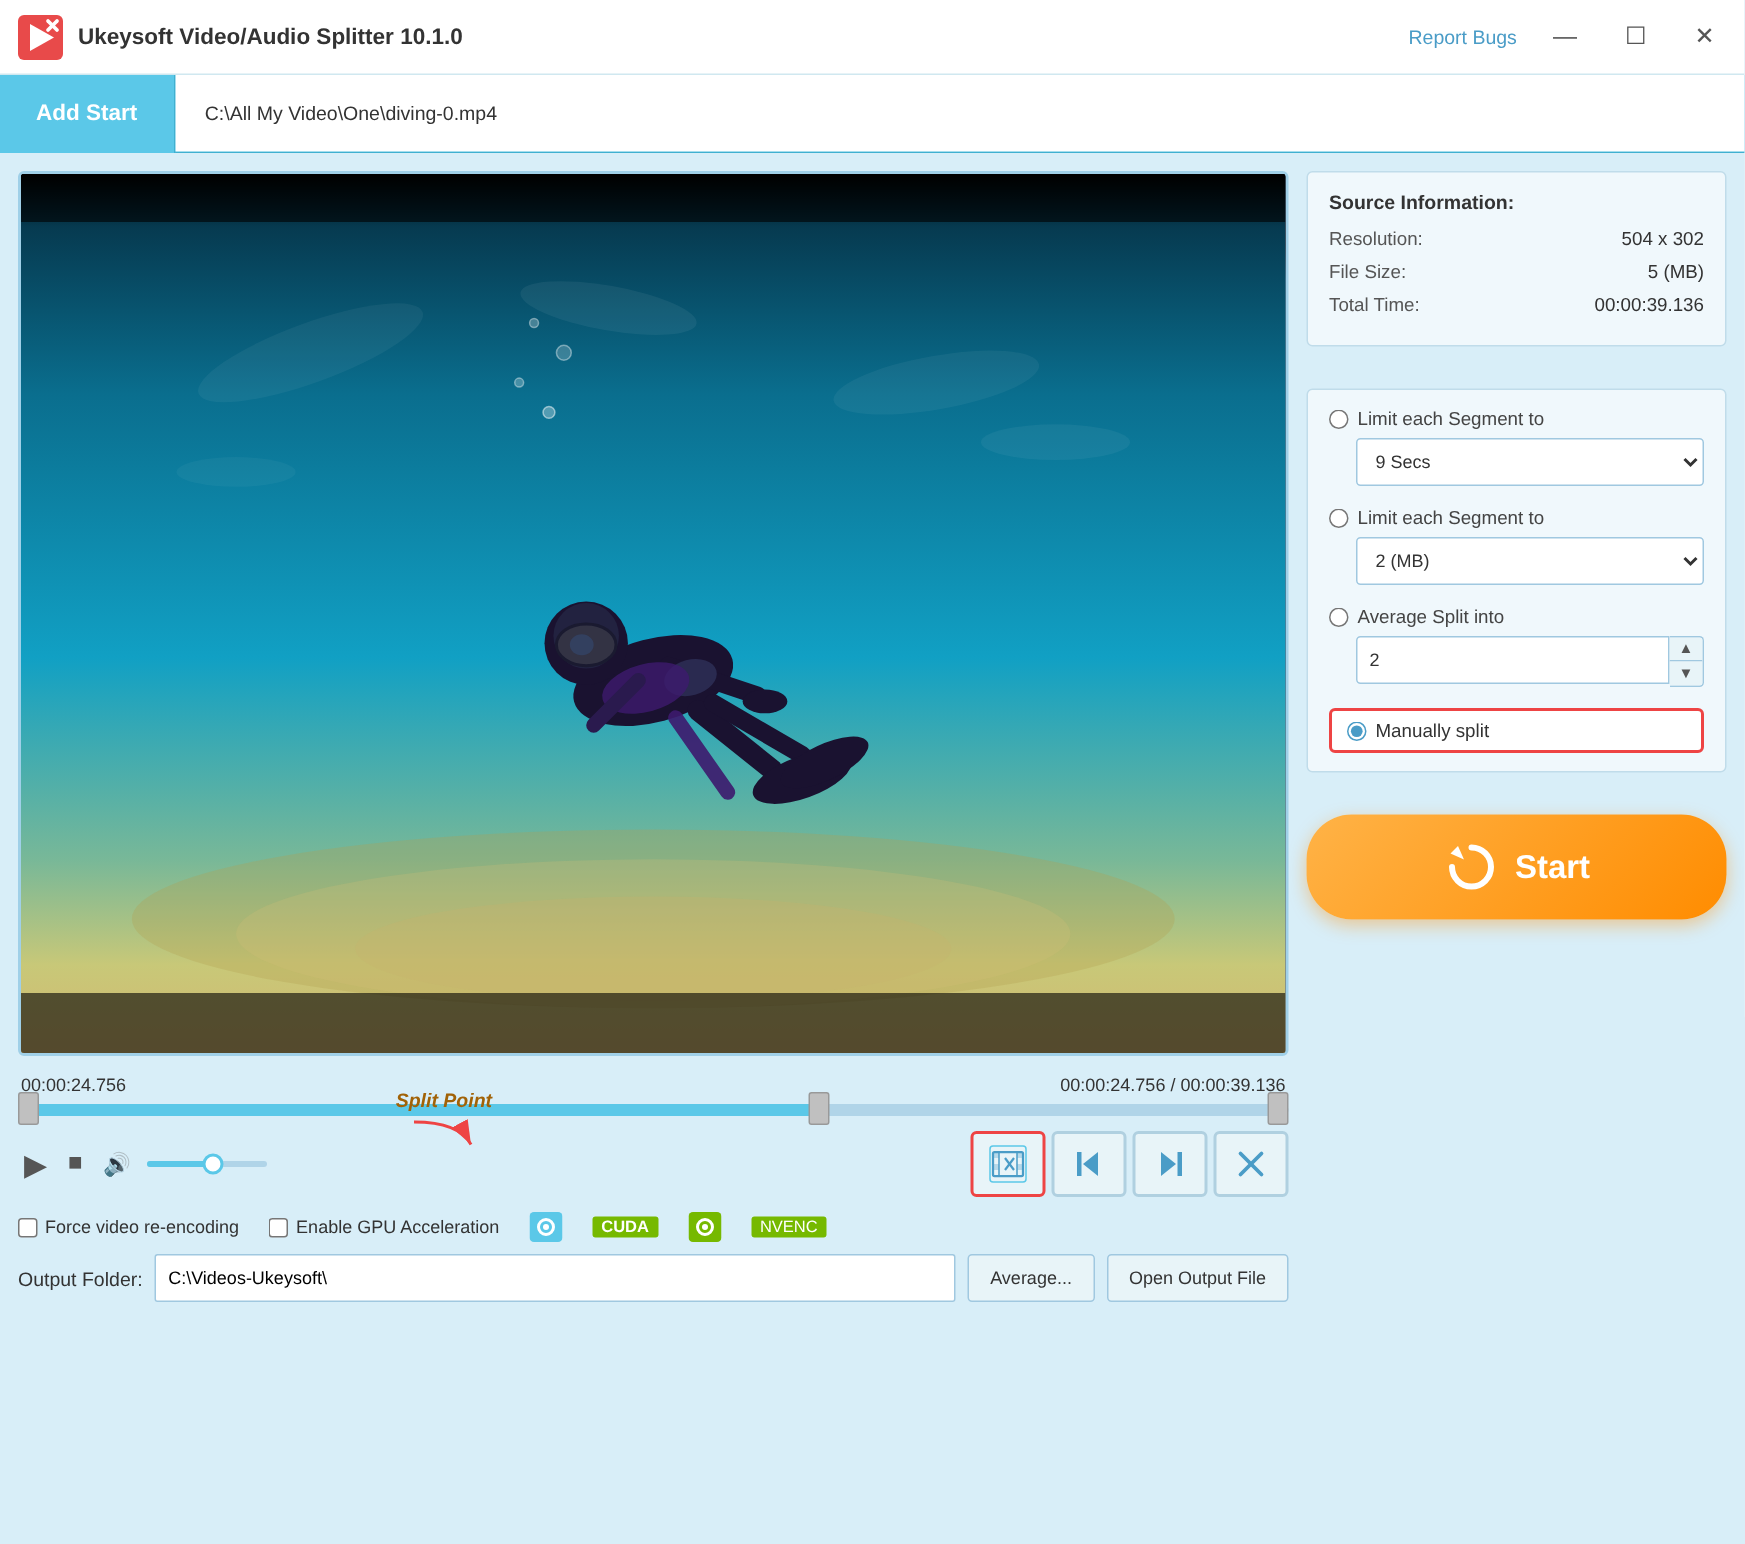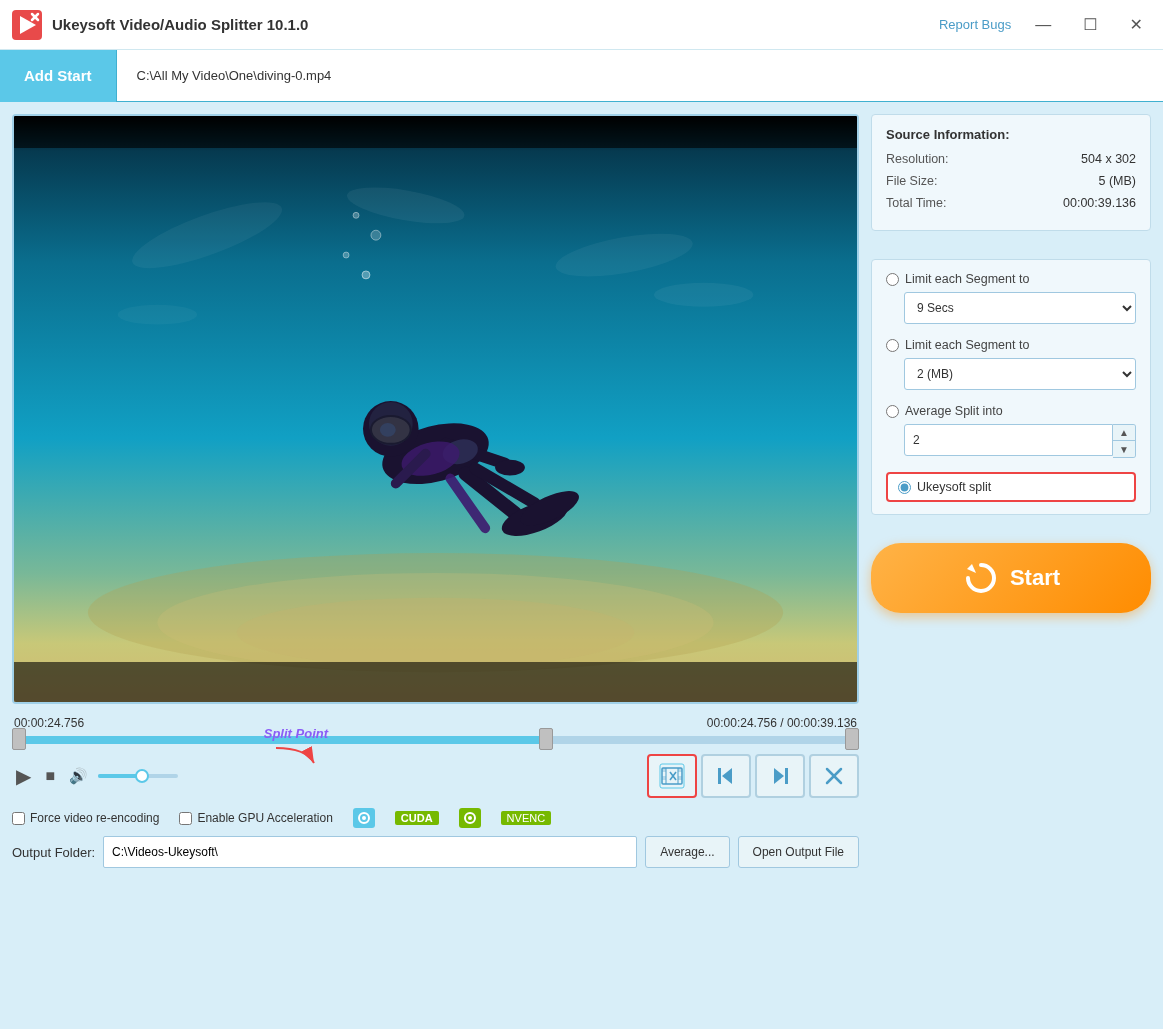--- a/index.html
+++ b/index.html
@@ -605,21 +605,21 @@
         <button class="ctrl-btn play-btn">▶</button>
         <button class="ctrl-btn stop-btn">■</button>
         <button class="ctrl-btn volume-icon">🔊</button>
         <div class="volume-slider">
           <div class="volume-fill"></div>
           <div class="volume-thumb"></div>
         </div>
 
         <div style="position:relative; flex:1;">
           <div style="position:absolute; left: 80px; top:-50px; text-align:center;">
-            <span style="color:#8b5cf6; font-size:13px; font-style:italic; font-weight:600;">Split Point</span>
+            <span style="color:#a16207; font-size:13px; font-style:italic; font-weight:600;">Split Point</span>
             <div style="margin-top:2px;">
               <svg width="60" height="30" viewBox="0 0 60 30">
                 <defs>
                   <marker id="arrowhead" markerWidth="8" markerHeight="6" refX="8" refY="3" orient="auto">
                     <polygon points="0 0, 8 3, 0 6" fill="#e44"></polygon>
                   </marker>
                 </defs>
                 <path d="M 10 5 Q 40 5 48 20" stroke="#e44" stroke-width="2" fill="none" marker-end="url(#arrowhead)"></path>
               </svg>
             </div>
@@ -764,21 +764,21 @@
           <input type="text" class="spinbox-input" value="2" style="">
           <div class="spinbox-btns">
             <button class="spinbox-btn">▲</button>
             <button class="spinbox-btn">▼</button>
           </div>
         </div>
       </div>
 
       <div class="manual-split-box">
         <input type="radio" name="split-mode" checked="" style="">
-        <span>Ukeysoft split</span>
+        <span>Manually split</span>
       </div>
     </div>
 
     <button class="start-btn">
       <svg width="38" height="38" viewBox="0 0 38 38">
         <path d="M 19 6 A 13 13 0 1 1 6 19" fill="none" stroke="white" stroke-width="4" stroke-linecap="round"></path>
         <polygon points="5,10 14,14 10,5" fill="white"></polygon>
       </svg>
       <span>Start</span>
     </button>

